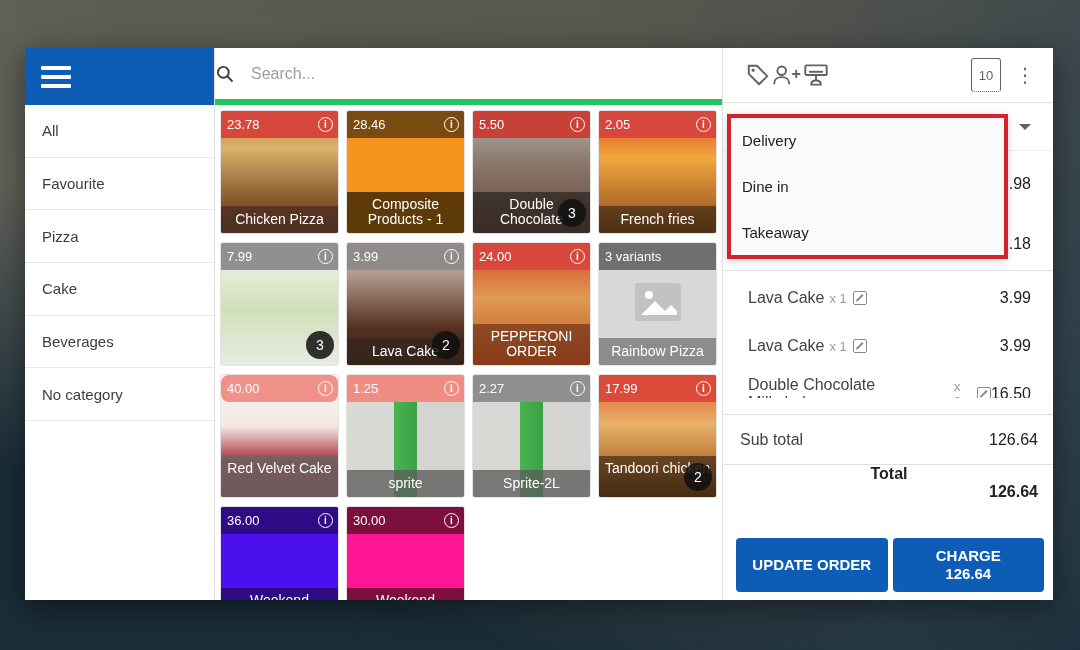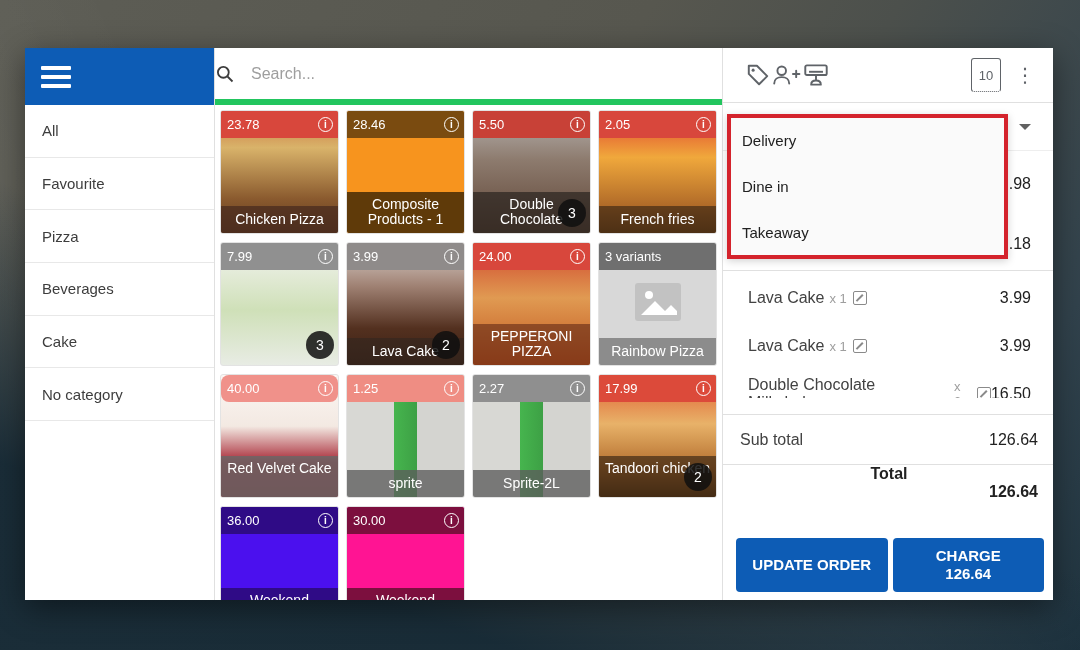--- a/index.html
+++ b/index.html
@@ -94,22 +94,22 @@
     <div class="sidebar-header">
       <div class="hamburger">
           <i></i>
           <i></i>
           <i></i>
         </div>
     </div>
     <div class="cat-item">All</div>
     <div class="cat-item">Favourite</div>
     <div class="cat-item">Pizza</div>
+    <div class="cat-item">Cake</div>
     <div class="cat-item">Beverages</div>
-    <div class="cat-item">Cake</div>
     <div class="cat-item">No category</div>
   </div>
 
   <div class="main">
     <div class="search-bar">
       <svg width="20" height="20" viewBox="0 0 24 24" fill="none" stroke="#3c3c3c" stroke-width="2.2">
         <circle cx="10" cy="10" r="6.5"></circle>
           <line x1="15" y1="15" x2="21" y2="21"></line>
       </svg>
       <input class="search-input" placeholder="Search..." style="">
@@ -165,21 +165,21 @@
         </div>
         <div class="card-name" style="background: rgba(50, 38, 32, 0.6);"><span>Lava Cake</span></div>
         <div class="qty-badge">2</div>
       </div>
 
       <div class="card" style="background: linear-gradient(rgb(208, 69, 44) 0%, rgb(224, 154, 82) 45%, rgb(194, 86, 30) 100%);">
         <div class="card-head" style="background: rgb(216, 71, 60);">
           <span class="card-price">24.00</span>
           <span class="info-ic"></span>
         </div>
-        <div class="card-name tall" style="background: rgba(96, 40, 22, 0.6);"><span>PEPPERONI PIZZA</span></div>
+        <div class="card-name tall" style="background: rgba(96, 40, 22, 0.6);"><span>PEPPERONI ORDER</span></div>
       </div>
 
       <div class="card" style="background: rgb(216, 216, 216);">
         <div class="card-head" style="background: rgb(111, 111, 111);">
           <span class="card-price">3 variants</span>
         </div>
         <div class="ph-wrap">
           <svg width="46" height="38" viewBox="0 0 46 38">
             <rect x="0" y="0" width="46" height="38" rx="3" fill="#c2c2c2"></rect>
             <circle cx="14" cy="12" r="4" fill="#fff"></circle>

